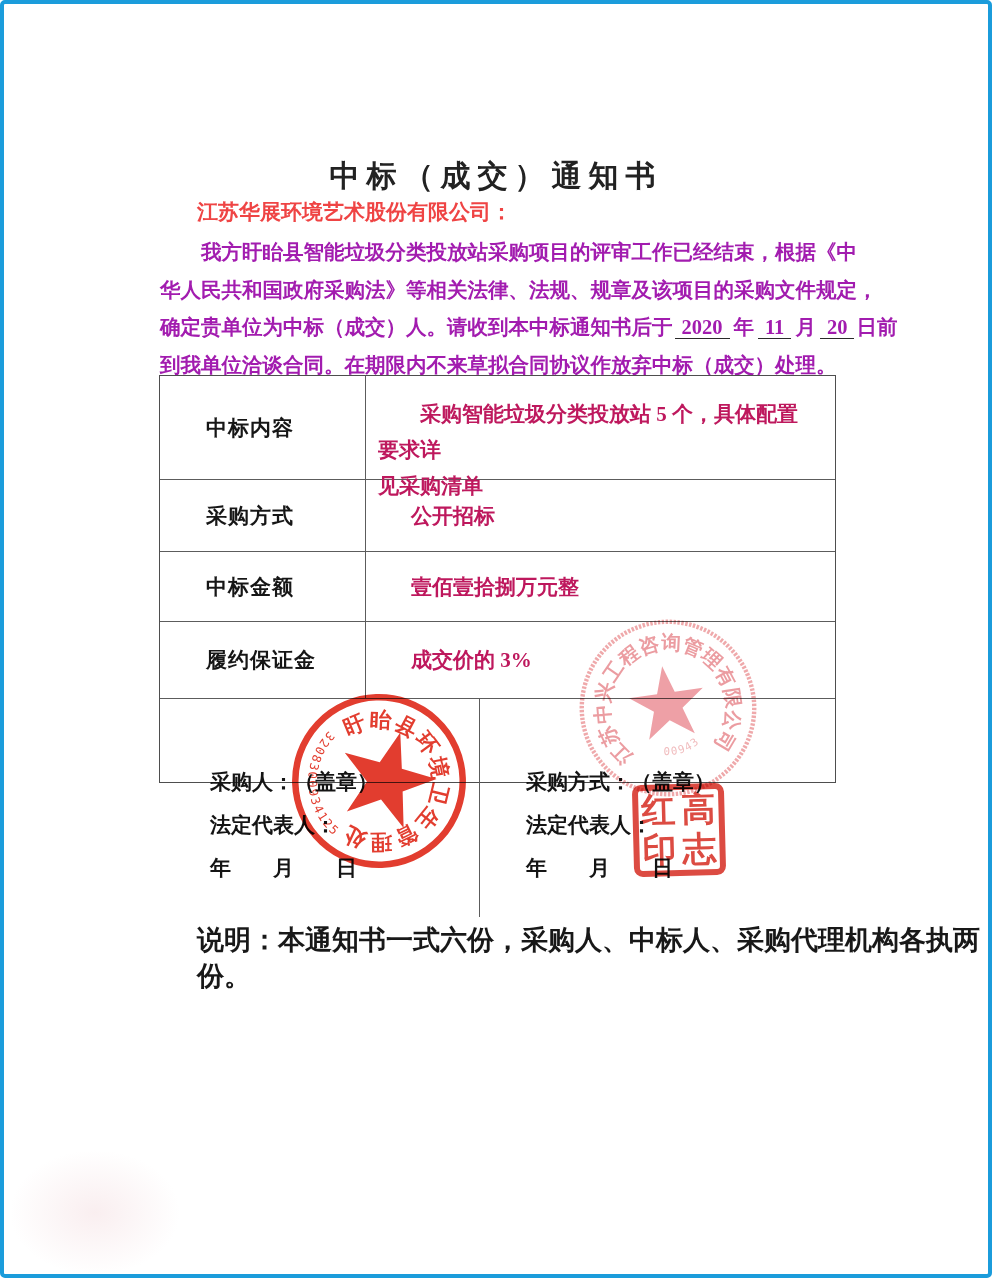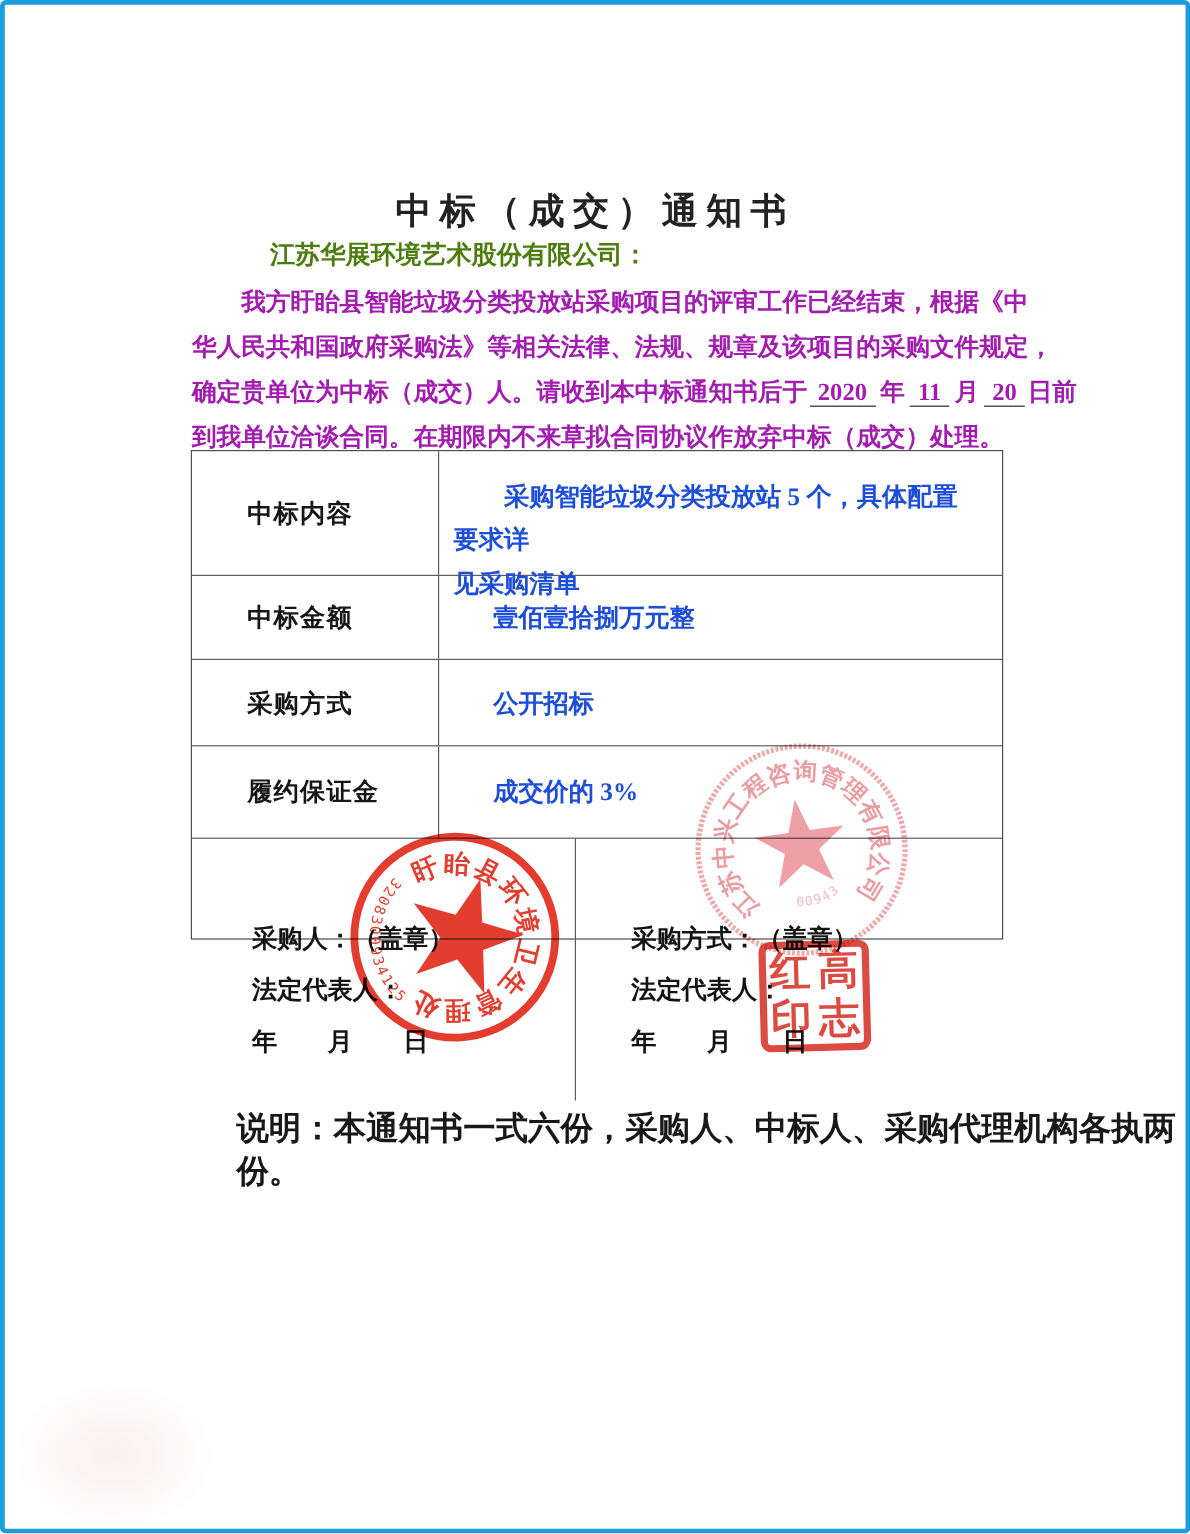--- a/index.html
+++ b/index.html
@@ -1,38 +1,38 @@
 <!DOCTYPE html>
 <html><head>
 <meta charset="utf-8">
 <style>
   html,body{margin:0;padding:0;background:#ffffff;}
   body{width:992px;height:1278px;position:relative;overflow:hidden;
        font-family:"Liberation Serif","DejaVu Serif",serif;color:#1c1c1c;}
   .frame{position:absolute;inset:0;border:4px solid #1b9cdb;border-radius:5px;pointer-events:none;z-index:50;}
   .title{position:absolute;left:0;top:116px;width:100%;text-align:center;
          font-size:30px;font-weight:700;letter-spacing:7px;color:#222;margin-top:40px;}
-  .addressee{position:absolute;left:197px;top:198px;font-size:21px;font-weight:600;color:#4d7c0f;margin-left:28px;}
+  .addressee{position:absolute;left:197px;top:198px;font-size:21px;font-weight:600;color:#ef4444;}
   .body-par{position:absolute;left:160px;top:234px;width:678px;font-size:20.5px;
             font-weight:600;color:#a21caf;}
   .bline{line-height:37.5px;text-align:justify;text-align-last:justify;white-space:nowrap;}
   .bline.first{text-indent:2em;}
   .bline.last{text-align-last:left;white-space:normal;}
   .u{border-bottom:1.5px solid #2a2a2a;padding:0 7px;margin:4px 2px;}
   .sep{margin:0 2px;}
   
   .tbl{position:absolute;left:159px;top:375px;width:677px;height:408px;
        border:1px solid #4e4e4e;box-sizing:border-box;background:transparent;}
   .trow{display:flex;box-sizing:border-box;border-bottom:1px solid #5c5c5c;}
   .trow:last-child{border-bottom:none;}
   .lcell{width:206px;box-sizing:border-box;border-right:1px solid #5c5c5c;
          display:flex;align-items:center;padding-left:46px;
          font-size:21px;font-weight:700;letter-spacing:1px;color:#161616;}
   .vcell{flex:1;box-sizing:border-box;display:flex;align-items:center;
-         padding-left:45px;font-size:21px;font-weight:700;color:#1d4ed8;}
+         padding-left:45px;font-size:21px;font-weight:700;color:#be185d;}
   .vcell.multi{display:block;padding:20px 22px 0 12px;line-height:36px;}
   .vcell .ind{text-indent:2em;display:block;}
   .sigcell-l{width:320px;box-sizing:border-box;border-right:1px solid #5c5c5c;
              padding:62px 0 0 50px;font-size:21px;font-weight:700;line-height:43px;color:#141414;}
   .sigcell-r{flex:1;box-sizing:border-box;padding:62px 0 0 46px;
              font-size:21px;font-weight:700;line-height:43px;color:#141414;}
   .note{position:absolute;left:197px;top:922px;font-size:27px;font-weight:700;color:#181818;}
   
   .stamp{position:absolute;mix-blend-mode:multiply;}
   .seal-round-l{left:286px;top:688px;width:186px;height:186px;transform:rotate(88deg);opacity:.93;}
@@ -64,27 +64,27 @@
 </div>
 
 <div class="tbl">
   <div class="trow" style="height:104px;">
     <div class="lcell">中标内容</div>
     <div class="vcell multi">
       <span class="ind">采购智能垃圾分类投放站 5 个，具体配置要求详</span>
       <span>见采购清单</span>
     </div>
   </div>
+  <div class="trow" style="height:72px;">
+    <div class="lcell">采购方式</div>
+    <div class="vcell">公开招标</div>
+  </div>
   <div class="trow" style="height:70px;">
     <div class="lcell">中标金额</div>
     <div class="vcell">壹佰壹拾捌万元整</div>
-  </div>
-  <div class="trow" style="height:72px;">
-    <div class="lcell">采购方式</div>
-    <div class="vcell">公开招标</div>
   </div>
   <div class="trow" style="height:77px;">
     <div class="lcell">履约保证金</div>
     <div class="vcell">成交价的 3%</div>
   </div>
   <div class="trow" style="height:218px;">
     <div class="sigcell-l">
       <div>采购人：（盖章）</div>
       <div>法定代表人：</div>
       <div>年　　月　　日</div>

